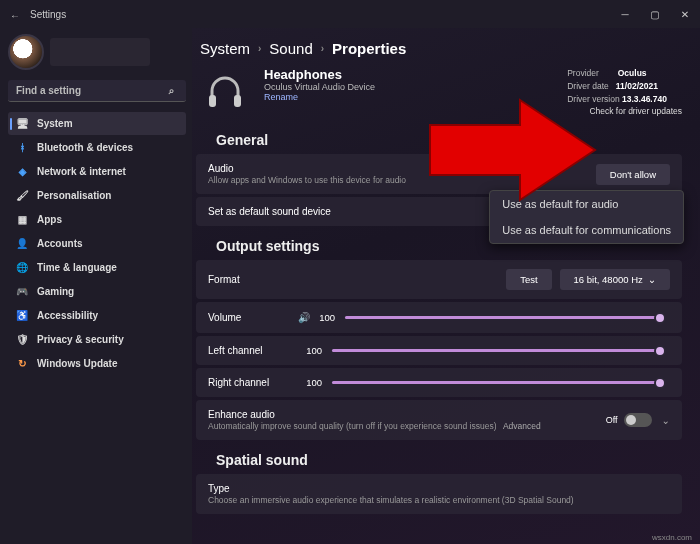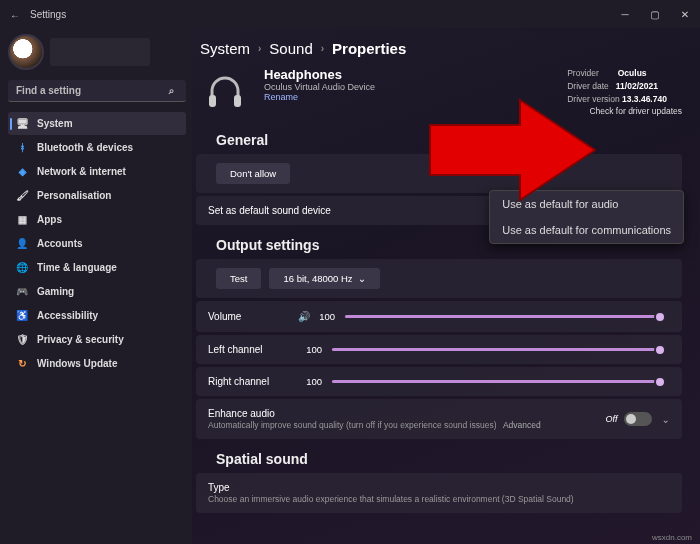--- a/index.html
+++ b/index.html
@@ -144,31 +144,38 @@
       <div class="driver">
         <div><span>Provider</span>&nbsp;&nbsp;&nbsp;&nbsp;&nbsp;&nbsp;&nbsp;&nbsp;<b>Oculus</b></div>
         <div><span>Driver date</span>&nbsp;&nbsp;&nbsp;<b>11/02/2021</b></div>
         <div><span>Driver version</span>&nbsp;<b>13.3.46.740</b></div>
         <div style="color:#ddd;text-align:right;">Check for driver updates</div>
       </div>
     </div>
 
     <div class="section-title">General</div>
     <div class="card">
+      <div class="label">
+          <div class="t">Audio</div>
+          <div class="d">Allow apps and Windows to use this device for audio</div>
+        </div>
       <button class="pill-btn">Don't allow</button>
     </div>
     <div class="card">
       <div class="label">
           <div class="t">Set as default sound device</div>
         </div>
       <span style="color:#aaa;">⌄</span>
     </div>
 
     <div class="section-title">Output settings</div>
     <div class="card">
+      <div class="label">
+          <div class="t">Format</div>
+        </div>
       <button class="pill-btn">Test</button>
       <button class="pill-btn"><span>16 bit, 48000 Hz</span>&nbsp;&nbsp;⌄</button>
     </div>
     <div class="card">
       <div class="t" style="width:90px;">Volume</div>
       <span class="icon" style="margin-left:auto;">🔊</span>
       <span class="val">100</span>
       <div class="slider-track">
           <div class="slider-fill" style="width:100%;"></div>
           <div class="slider-thumb" style="left:100%;"></div>
@@ -188,21 +195,21 @@
       <div class="slider-track">
           <div class="slider-fill" style="width:100%;"></div>
           <div class="slider-thumb" style="left:100%;"></div>
         </div>
     </div>
     <div class="card">
       <div class="label">
           <div class="t">Enhance audio</div>
           <div class="d"><span>Automatically improve sound quality (turn off if you experience sound issues)</span> <span class="adv">Advanced</span></div>
         </div>
-      <span style="font-size:9px;margin-right:6px;font-style:italic;">Off</span>
+      <span style="font-size:9px;margin-right:6px;">Off</span>
       <div class="toggle"></div>
       <span style="color:#aaa;margin-left:10px;">⌄</span>
     </div>
 
     <div class="section-title">Spatial sound</div>
     <div class="card" style="margin-bottom:20px;">
       <div class="label">
           <div class="t">Type</div>
           <div class="d">Choose an immersive audio experience that simulates a realistic environment (3D Spatial Sound)</div>
         </div>

